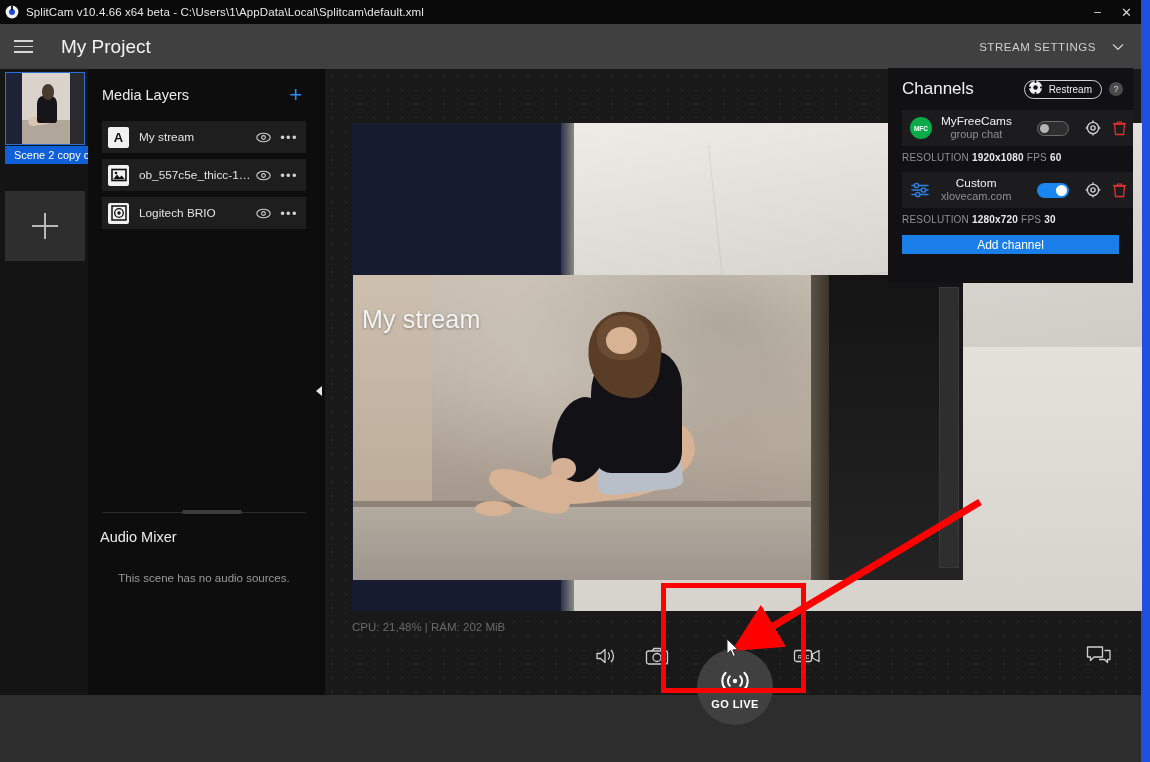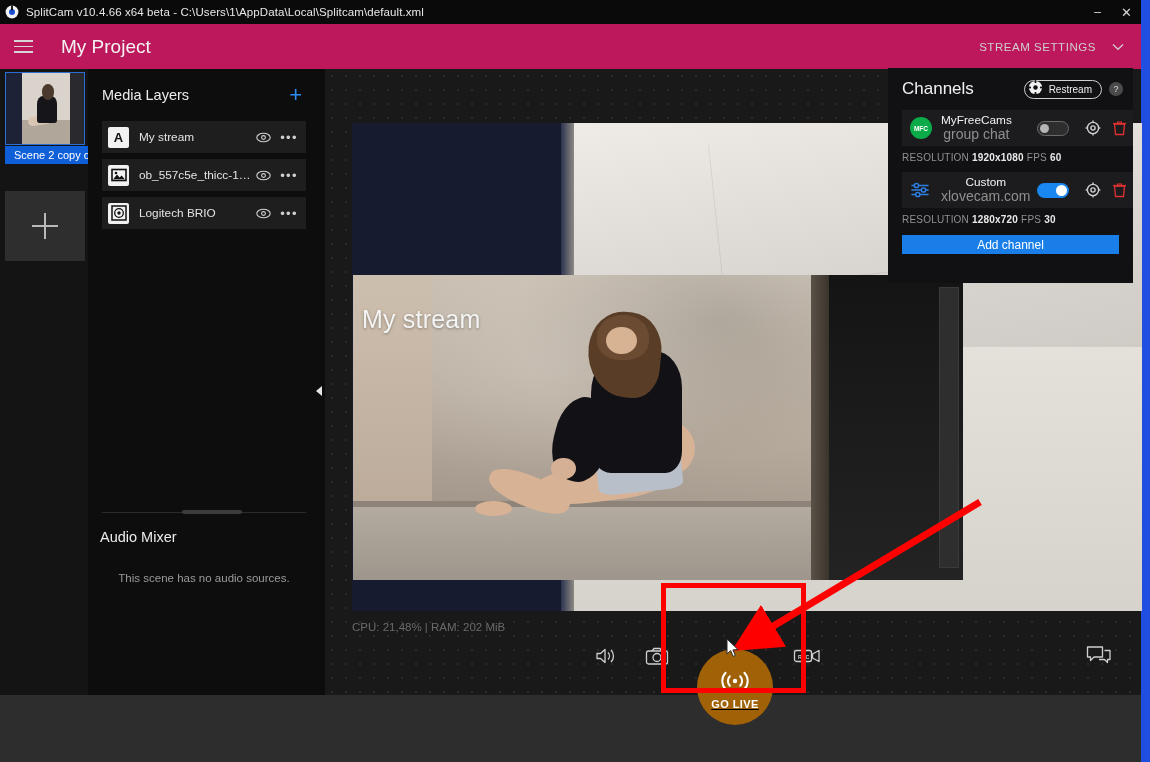--- a/index.html
+++ b/index.html
@@ -23,21 +23,21 @@
               display:flex; align-items:center; }
   .tb-icon { width:24px; height:24px; display:flex; align-items:center; justify-content:center; }
   .tb-icon svg { display:block; }
   .tb-title { color:#e8e8e8; font-size:11.5px; letter-spacing:.1px; margin-left:2px; white-space:nowrap; }
   .tb-controls { margin-left:auto; display:flex; height:24px; }
   .tb-btn { width:29px; height:24px; display:flex; align-items:center; justify-content:center;
             color:#d8d8d8; font-size:12px; line-height:1; }
   .tb-btn.close { font-size:13px; }
 
   
-  .header { position:absolute; left:0; top:24px; width:1141px; height:45px; background:#be185d;
+  .header { position:absolute; left:0; top:24px; width:1141px; height:45px; background:#404040;
             display:flex; align-items:center; }
   .hamburger { width:46px; height:45px; display:flex; flex-direction:column; align-items:center;
                justify-content:center; gap:4px; }
   .hamburger span { display:block; width:19px; height:1.6px; background:#d6d6d6; }
   .proj-title { color:#f2f2f2; font-size:19px; margin-left:15px; font-weight:400; }
   .stream-settings { margin-left:auto; display:flex; align-items:center; gap:16px;
                      padding-right:17px; }
   .ss-label { color:#cfcfcf; font-size:11.5px; letter-spacing:.55px; }
   .ss-chev { color:#cfcfcf; font-size:11px; }
 
@@ -181,22 +181,22 @@
   .cb-icon { position:absolute; top:26px; width:32px; height:26px;
              display:flex; align-items:center; justify-content:center; }
   .cb-icon svg { display:block; }
   .cb-speaker { left:266px; }
   .cb-camera  { left:316px; }
   .cb-rec     { left:466px; }
   .cb-chat    { position:absolute; left:758px; top:25px; width:32px; height:28px;
                 display:flex; align-items:center; justify-content:center; }
 
   .golive { position:absolute; left:372px; top:32px; width:76px; height:76px;
-            border-radius:50%; background:#a16207; display:flex; flex-direction:column;
-            align-items:center; justify-content:center; gap:1px;text-decoration:underline; }
+            border-radius:50%; background:#404040; display:flex; flex-direction:column;
+            align-items:center; justify-content:center; gap:1px; }
   .golive .wave { margin-top:4px; }
   .golive-label { color:#fff; font-size:11px; font-weight:700; letter-spacing:.4px; }
 
   
   .cursor { position:absolute; left:726px; top:638px; width:14px; height:20px; }
 
   
   .channels { position:absolute; left:888px; top:68px; width:245px; height:215px;
               background:#111114; }
   .ch-head { display:flex; align-items:center; height:42px; padding:0 10px 0 14px; }
@@ -209,21 +209,21 @@
              margin-left:7px; }
 
   .ch-row { display:flex; align-items:center; height:36px; margin:0 0 0 14px;
             background:#1c1c1f; }
   .ch-avatar { width:22px; height:22px; border-radius:50%; background:#0bab4a; color:#fff;
                font-size:6.5px; font-weight:700; display:flex; align-items:center;
                justify-content:center; margin-left:8px; flex:0 0 auto; }
   .ch-avatar.custom { background:transparent; }
   .ch-texts { margin-left:9px; line-height:1.12; min-width:0;text-align:center; }
   .ch-name { color:#f2f2f2; font-size:11.8px; }
-  .ch-sub { color:#8f8f8f; font-size:14px; }
+  .ch-sub { color:#8f8f8f; font-size:11px; }
   .toggle { margin-left:auto; width:32px; height:15px; border-radius:8px; position:relative;
             flex:0 0 auto; }
   .toggle.off { background:#2e2e2e; border:1px solid #6b6b6b; }
   .toggle.off .knob { position:absolute; left:2px; top:2px; width:9px; height:9px;
                       border-radius:50%; background:#b5b5b5; }
   .toggle.on { background:#1a86ef; }
   .toggle.on .knob { position:absolute; right:2px; top:2px; width:11px; height:11px;
                      border-radius:50%; background:#fff; }
   .ch-gear { width:27px; height:36px; display:flex; align-items:center; justify-content:center;
              margin-left:10px; flex:0 0 auto; }

